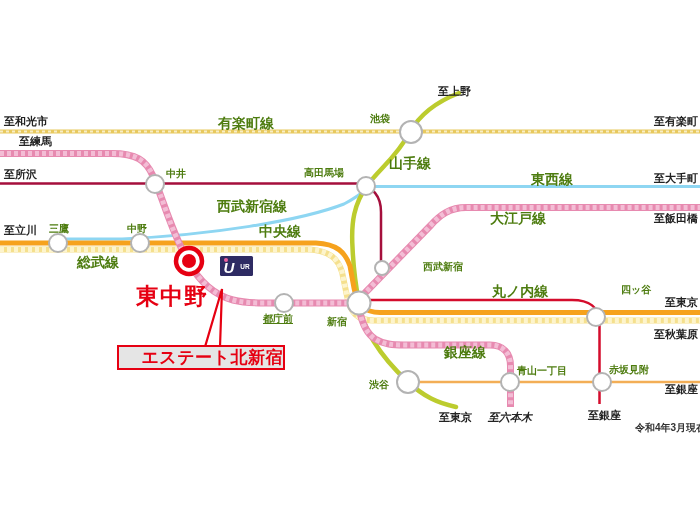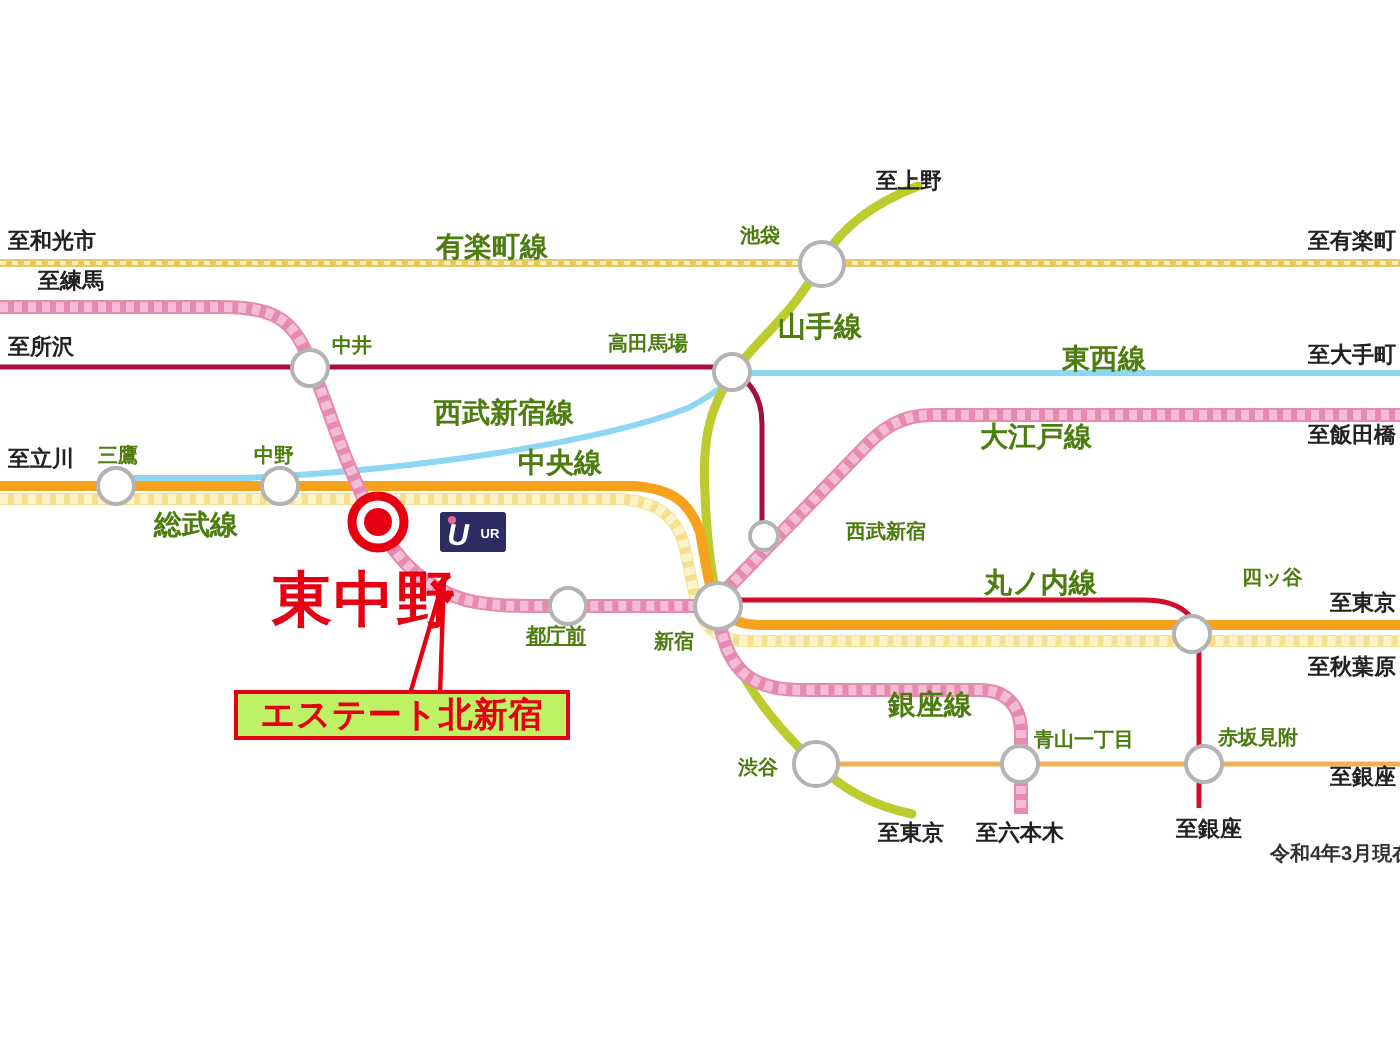--- a/index.html
+++ b/index.html
@@ -6,25 +6,25 @@
   #map{
     position:relative;width:700px;height:525px;background:#ffffff;overflow:hidden;
     font-family:"Liberation Sans","DejaVu Sans",sans-serif;
   }
   #rails{position:absolute;left:0;top:0;}
   .lbl{position:absolute;white-space:nowrap;font-weight:bold;line-height:1.1;}
   .station{font-size:10px;color:#4d7c0f;}
   .terminal{font-size:11px;color:#222222;}
   .line-name{font-size:14px;color:#4d7c0f;}
   .note{font-size:10px;color:#333333;font-weight:bold;}
-  .hl-station{font-size:30px;color:#e60012;letter-spacing:1px;}
+  .hl-station{font-size:23px;color:#e60012;letter-spacing:1px;}
   .hl-box{
     position:absolute;left:117px;top:345px;width:164px;height:21px;
-    border:2px solid #e60012;background:#bef264;color:#e60012;
-    font-size:17px;font-weight:bold;text-align:center;line-height:21px;
+    border:2px solid #e60012;background:#e5e5e5;color:#e60012;
+    font-size:17px;font-weight:bold;text-align:right;line-height:21px;
     letter-spacing:0.5px;white-space:nowrap;
   }
 </style>
 </head>
 <body>
 
 <div id="map">
 
   <svg id="rails" width="700" height="525" viewBox="0 0 700 525">
 
@@ -90,21 +90,21 @@
   <div class="lbl terminal" style="left:4px;top:168px;">至所沢</div>
   <div class="lbl terminal" style="left:4px;top:224px;">至立川</div>
   <div class="lbl terminal" style="left:438px;top:85px;">至上野</div>
   <div class="lbl terminal" style="left:654px;top:115px;">至有楽町</div>
   <div class="lbl terminal" style="left:654px;top:172px;">至大手町</div>
   <div class="lbl terminal" style="left:654px;top:212px;">至飯田橋</div>
   <div class="lbl terminal" style="left:665px;top:296px;">至東京</div>
   <div class="lbl terminal" style="left:654px;top:328px;">至秋葉原</div>
   <div class="lbl terminal" style="left:665px;top:383px;">至銀座</div>
   <div class="lbl terminal" style="left:439px;top:411px;">至東京</div>
-  <div class="lbl terminal" style="left:488px;top:411px;">至六本木</div>
+  <div class="lbl terminal" style="left:488px;top:411px;font-style:italic;">至六本木</div>
   <div class="lbl terminal" style="left:588px;top:409px;">至銀座</div>
 
   <div class="lbl line-name" style="left:218px;top:116px;">有楽町線</div>
   <div class="lbl line-name" style="left:217px;top:167px;margin-top:32px;">西武新宿線</div>
   <div class="lbl line-name" style="left:389px;top:156px;">山手線</div>
   <div class="lbl line-name" style="left:503px;top:172px;margin-left:28px;">東西線</div>
   <div class="lbl line-name" style="left:490px;top:211px;">大江戸線</div>
   <div class="lbl line-name" style="left:259px;top:224px;">中央線</div>
   <div class="lbl line-name" style="left:77px;top:255px;">総武線</div>
   <div class="lbl line-name" style="left:492px;top:284px;">丸ノ内線</div>

